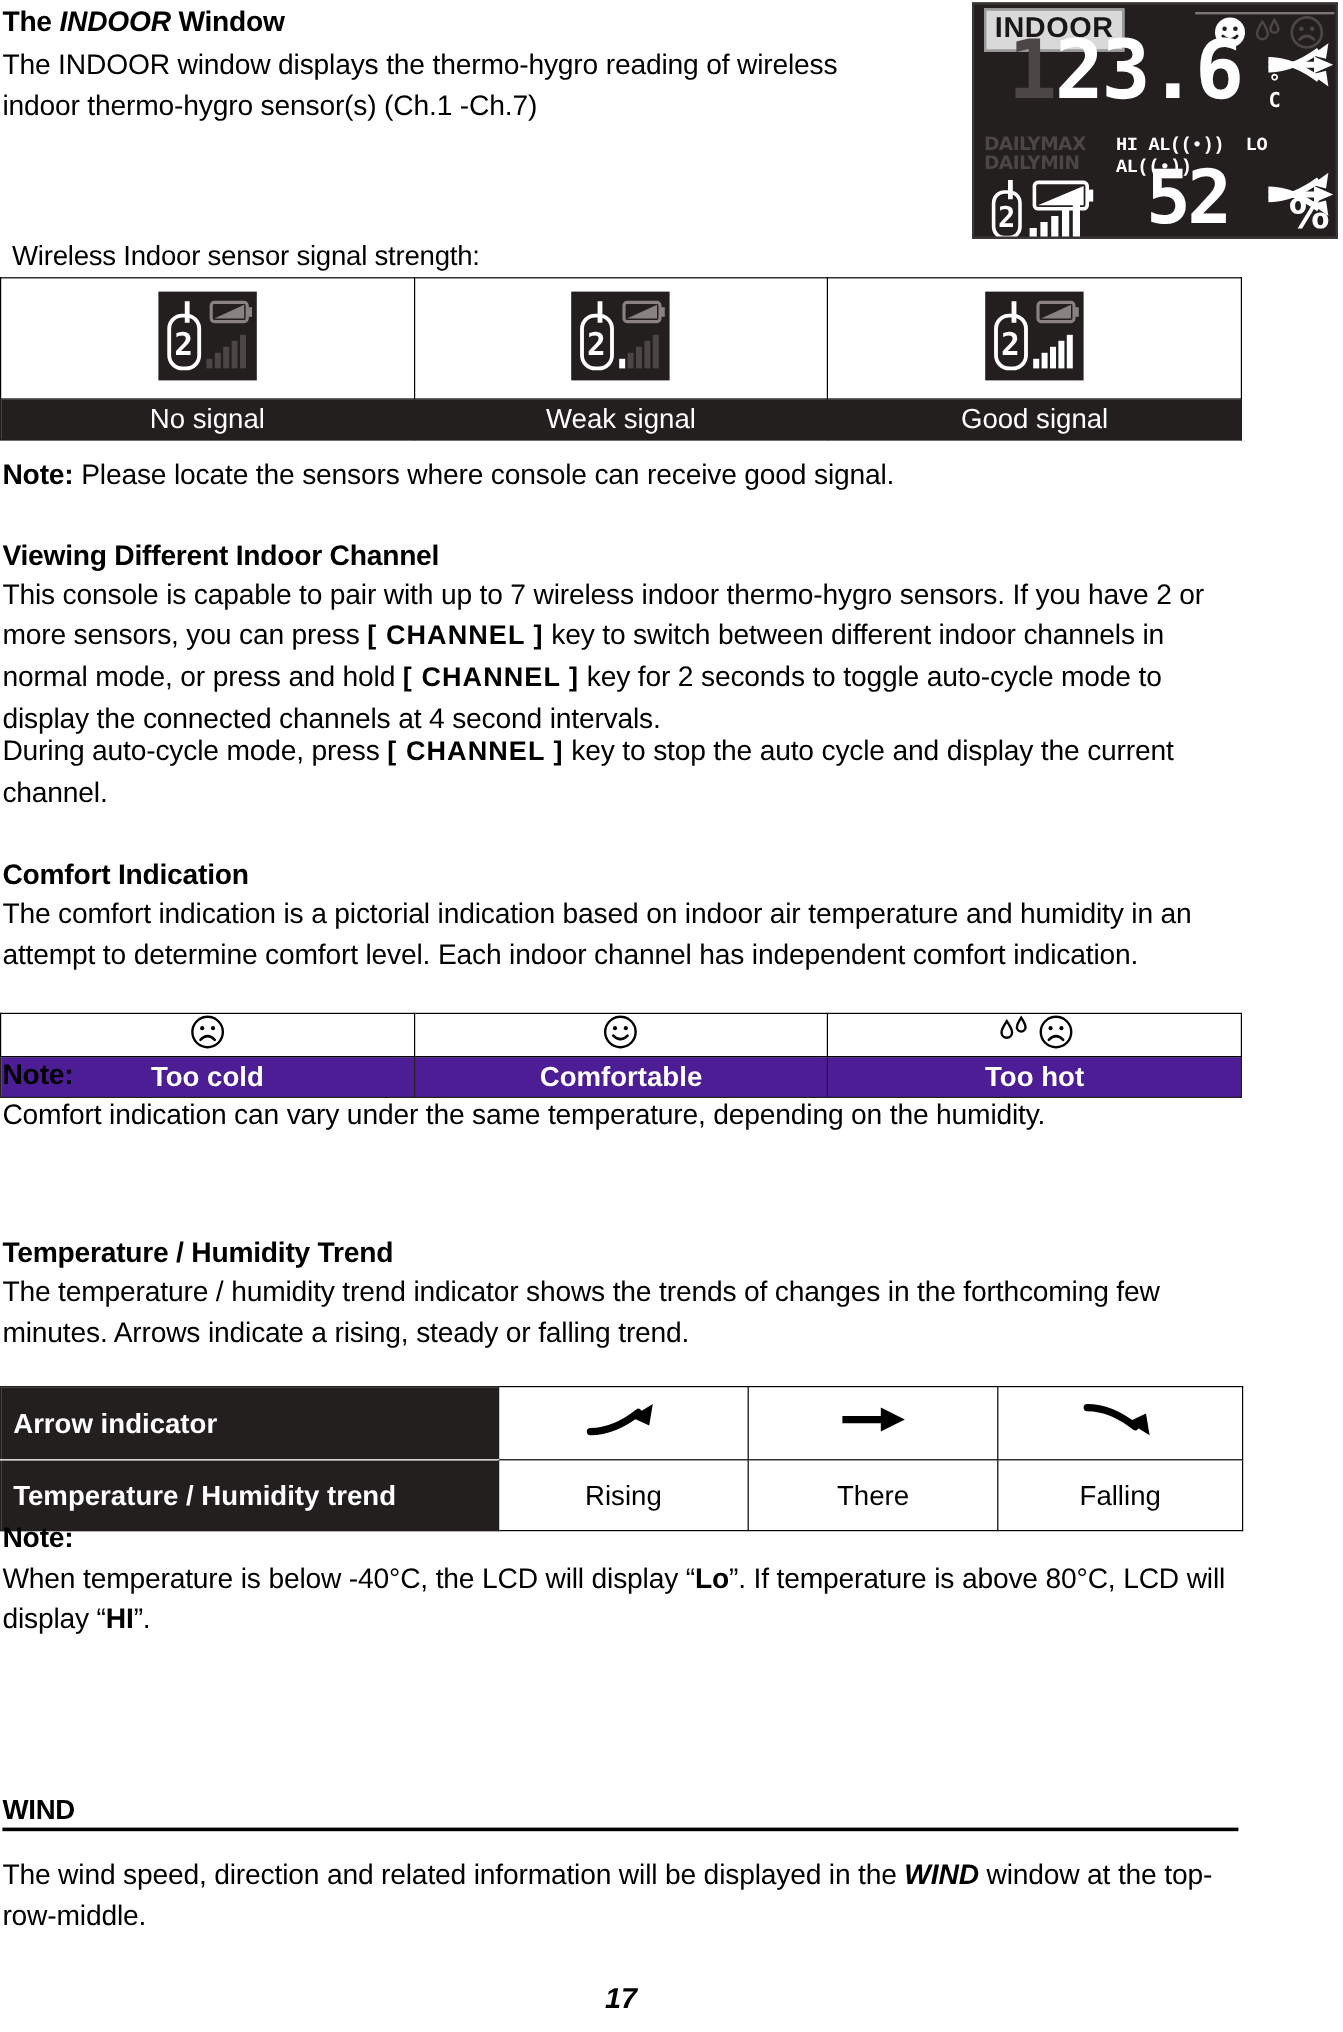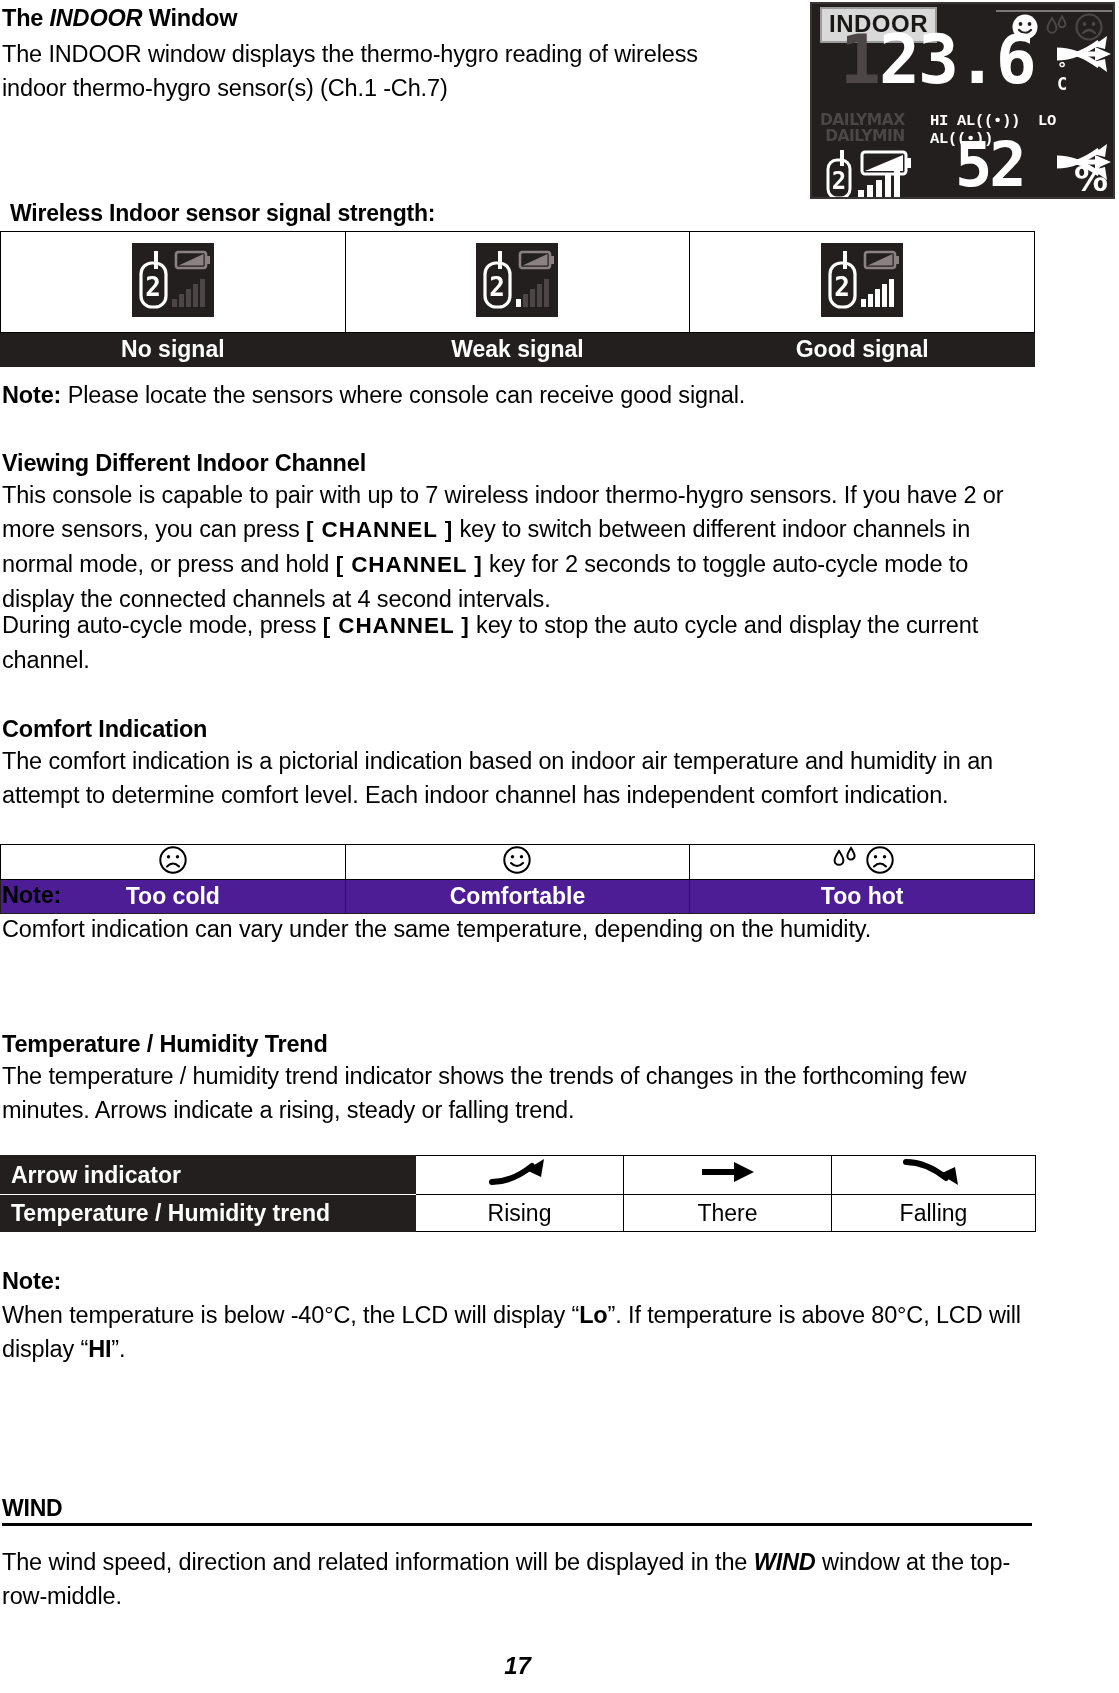--- a/index.html
+++ b/index.html
@@ -123,21 +123,20 @@
   }
   .lcd-daily {
     position: absolute;
     left: 8px; top: 108px;
     color: #4c4646;
     font-family: "DejaVu Sans", sans-serif;
     font-weight: bold;
     font-size: 15.5px;
     line-height: 16px;
     letter-spacing: -0.5px;
-    text-align: right;
   }
   .lcd-alarms {
     position: absolute;
     left: 118px; top: 108px;
     color: #ffffff;
     font-family: Liberation Mono, monospace;
     font-weight: bold;
     font-size: 15.5px;
     letter-spacing: -0.3px;
   }
@@ -163,21 +162,21 @@
   .lcd-sensor {
     position: absolute;
     left: 10px; top: 140px;
     width: 130px; height: 56px;
   }
 
   
   #signal-title {
     position: absolute;
     left: 10px; top: 200px;
-    font-weight: bold;
+    font-weight: normal;
     font-size: 23px;
     letter-spacing: -0.2px;
   }
 
   
   table.doc-table {
     border-collapse: collapse;
     table-layout: fixed;
   }
   #signal-table {
@@ -189,21 +188,21 @@
     border: 1px solid #000;
     padding: 0;
     text-align: center;
     vertical-align: middle;
   }
   #signal-table td.icon-cell { height: 100px; background: #fff; }
   #signal-table td.label-cell {
     height: 33px;
     background: #231f1f;
     color: #ffffff;
-    font-weight: bold;
+    font-weight: normal;
     font-size: 23px;
     border-color: #231f1f;
   }
   #signal-table td.label-cell.sep { border-left: 1px solid #ffffff; }
   .sig-chip {
     display: inline-block;
     width: 82px; height: 74px;
     background: #231f1f;
     position: relative;
   }
@@ -236,21 +235,21 @@
   .face-wrap { display: inline-flex; align-items: center; gap: 3px; }
 
   
   #arrow-table {
     position: absolute;
     left: 0px; top: 1155px;
     width: 1035px;
   }
   #arrow-table td {
     border: 1px solid #000;
-    padding: 0;
+    padding: 11px;
     text-align: center;
     vertical-align: middle;
     height: 36px;
   }
   #arrow-table td.rowhead {
     background: #231f1f;
     color: #fff;
     font-weight: bold;
     font-size: 23px;
     text-align: left;

